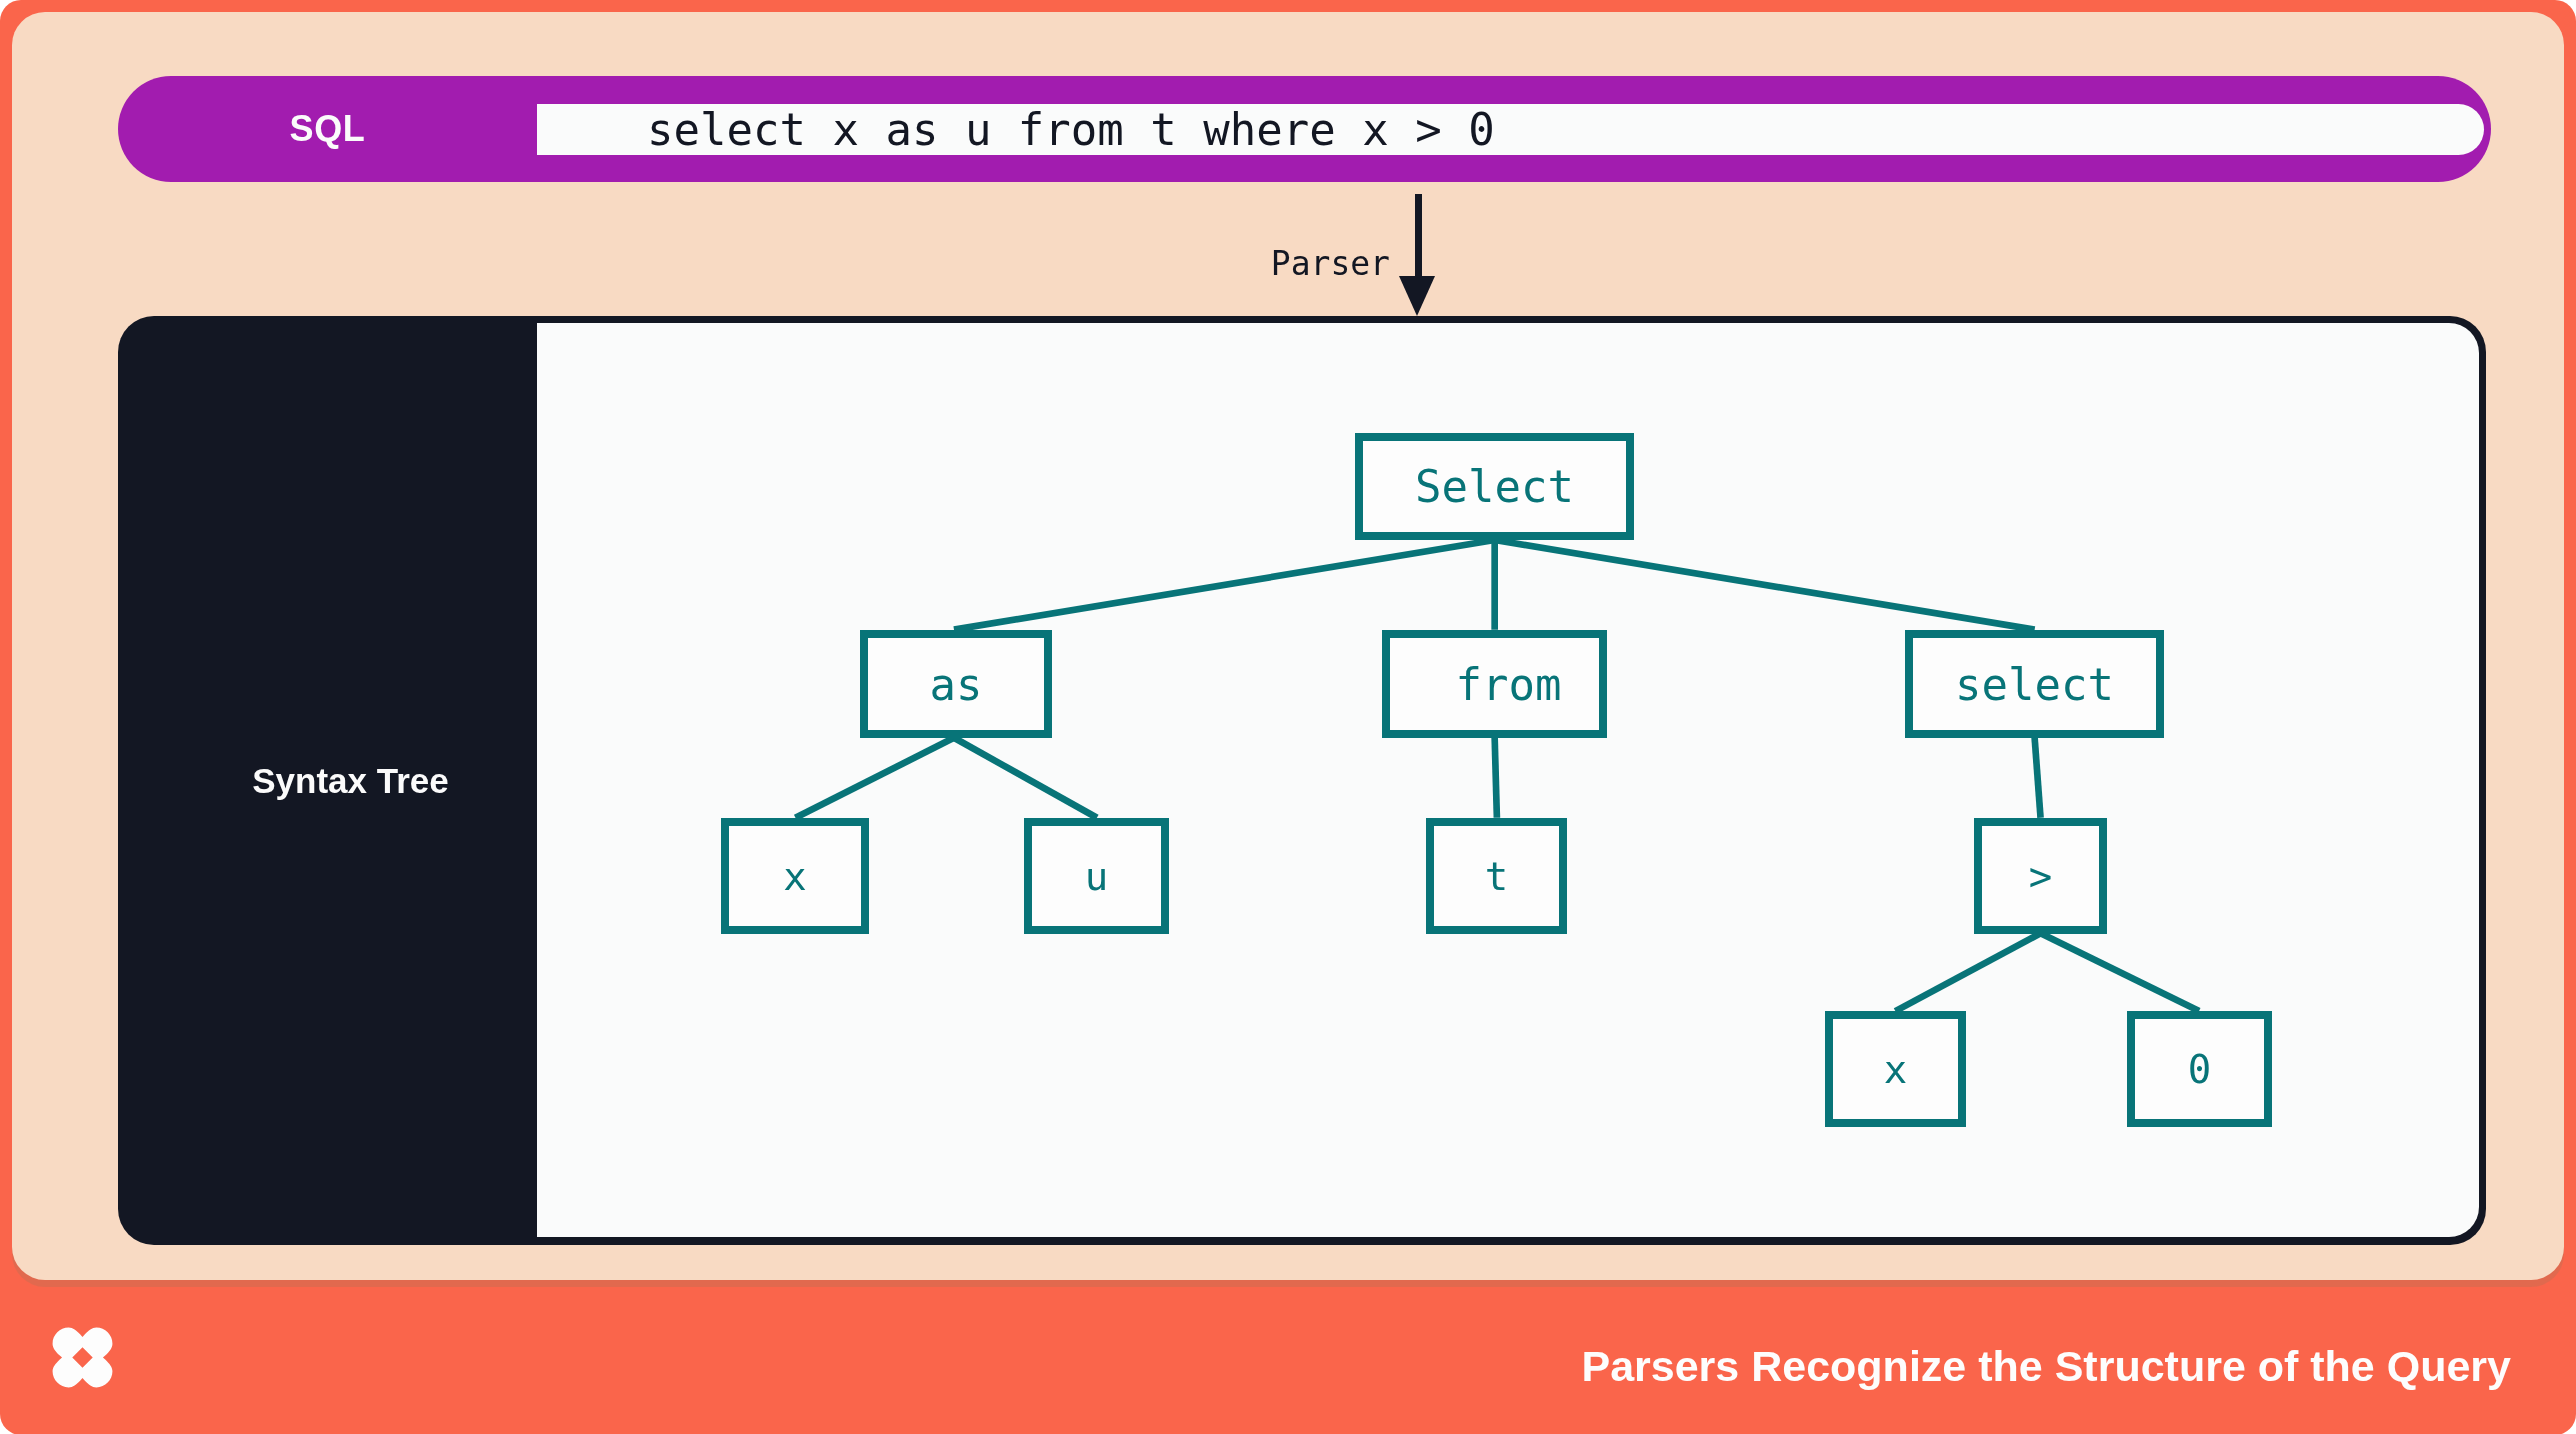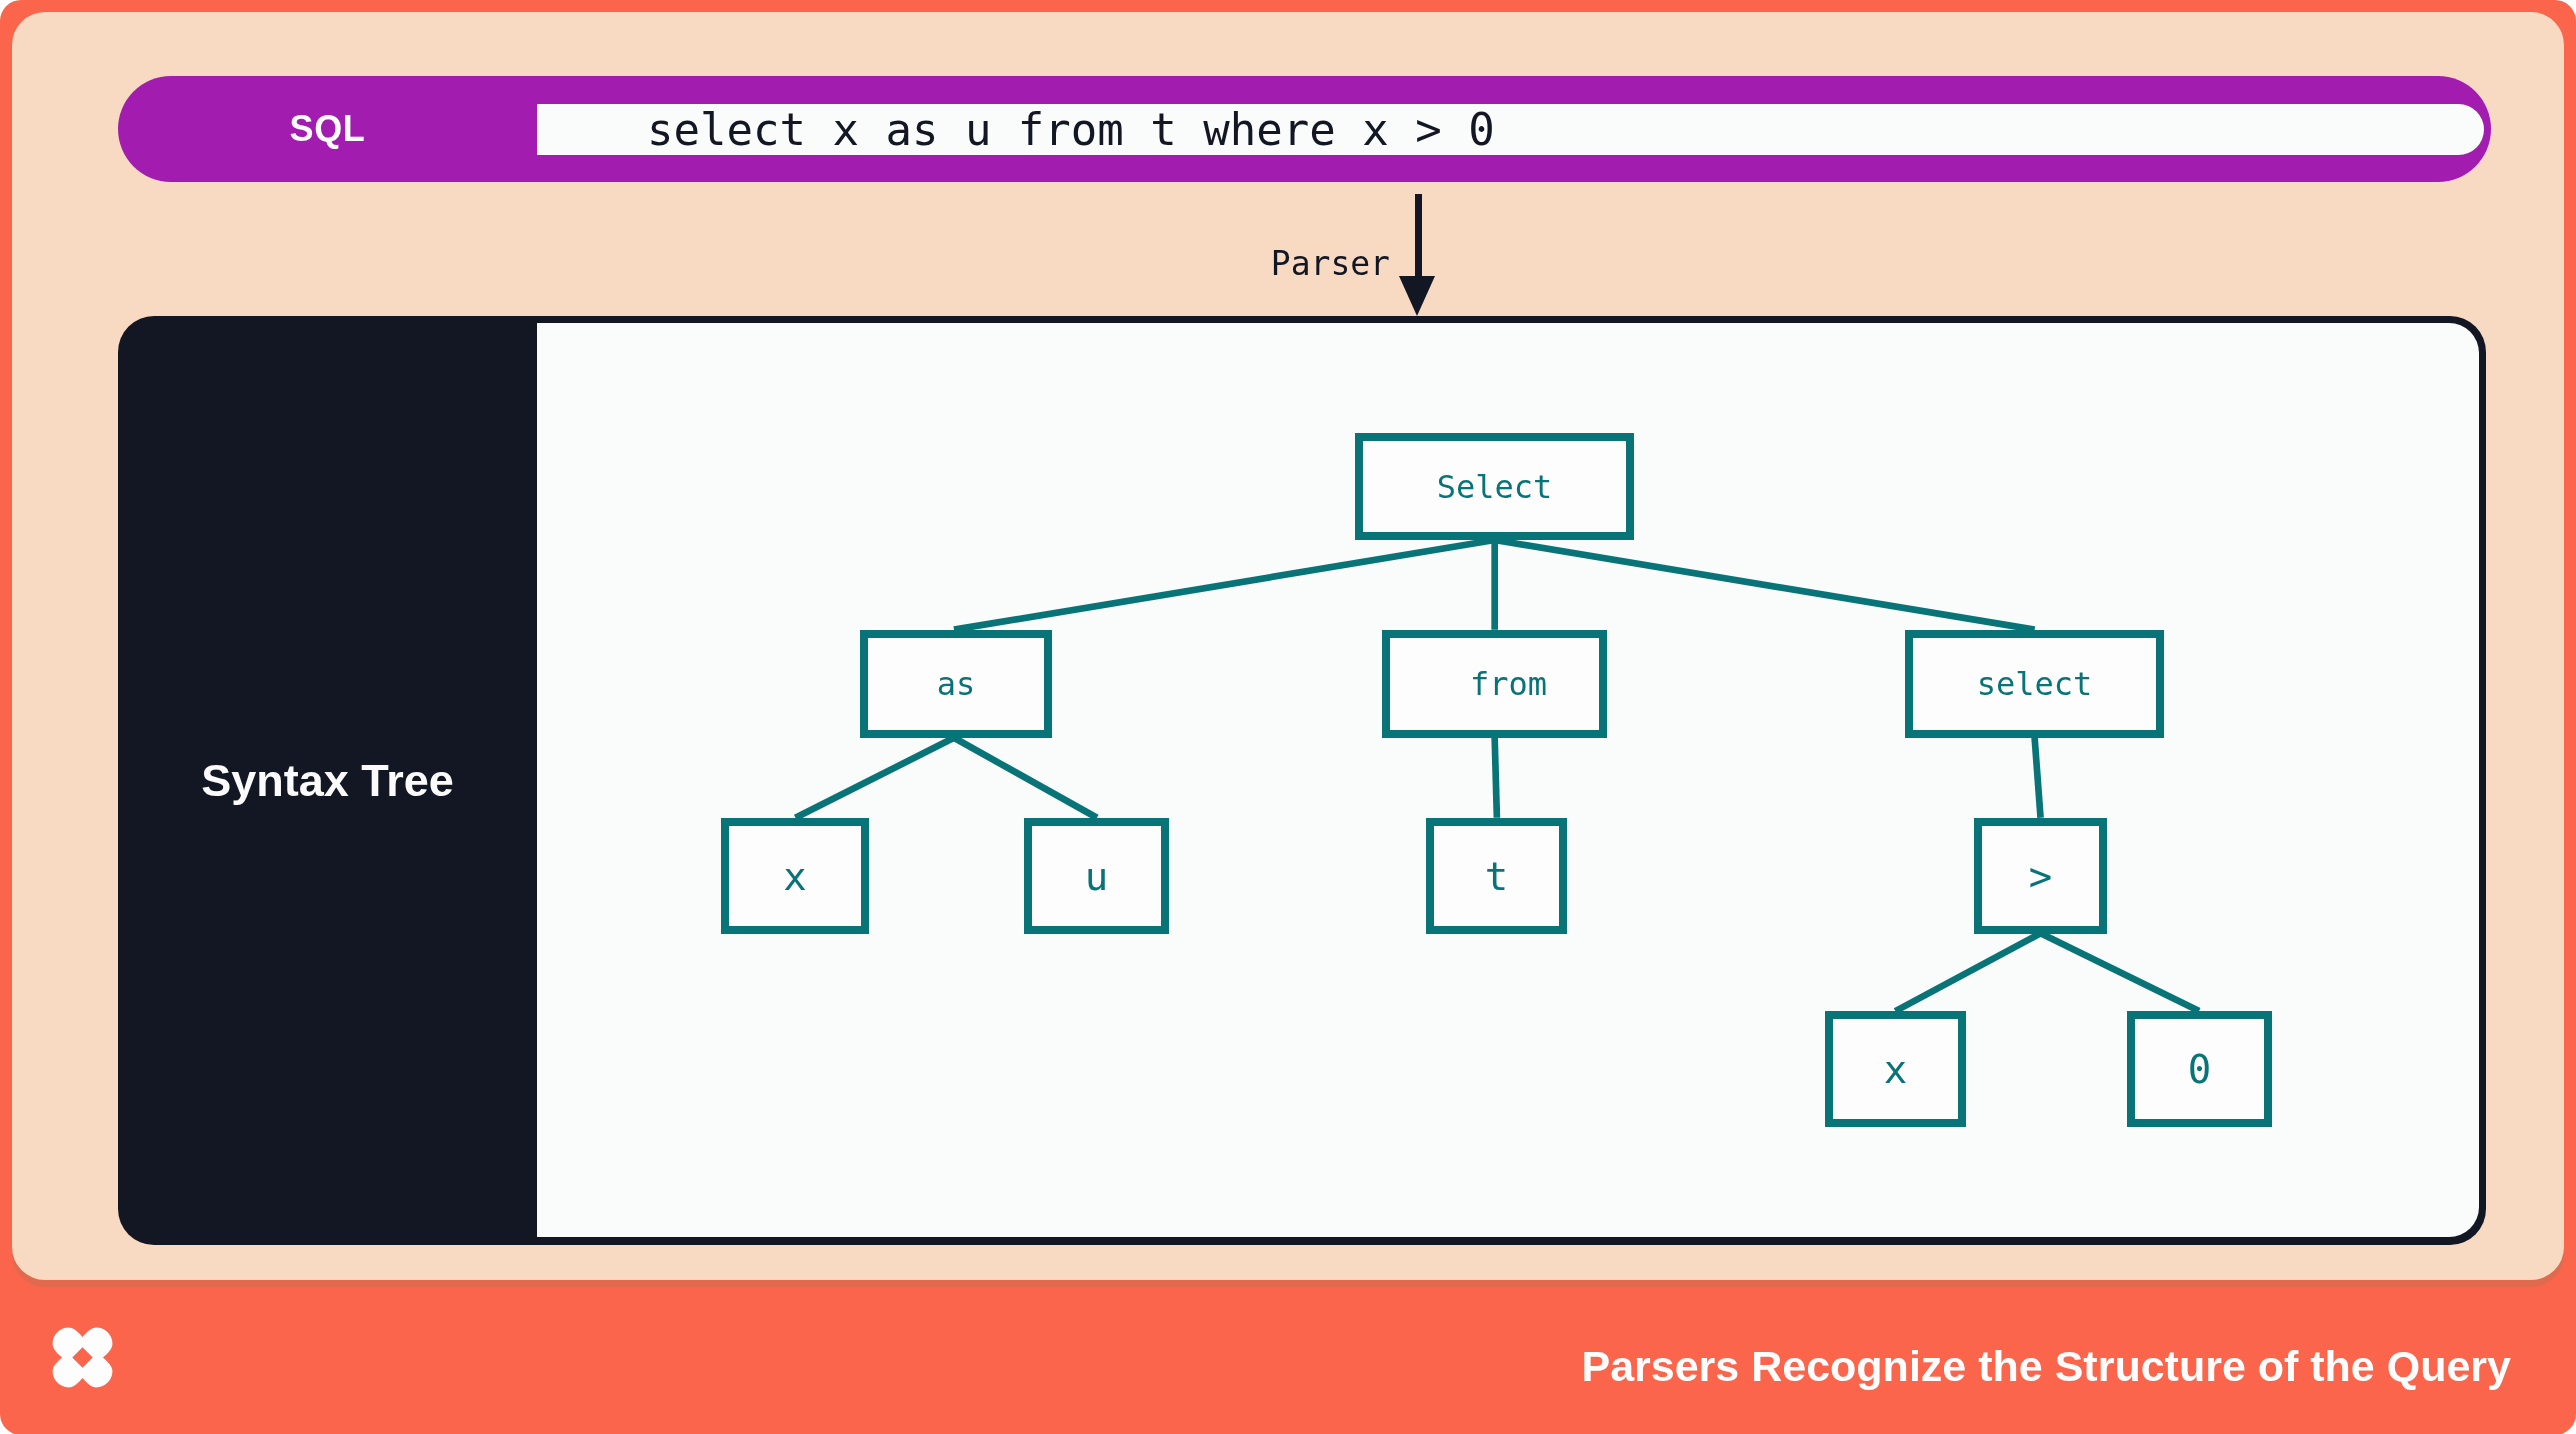--- a/index.html
+++ b/index.html
@@ -30,30 +30,30 @@
               border-left:18.5px solid transparent;border-right:18.5px solid transparent;
               border-top:40px solid #131723;}
   .parser-label{left:1082px;top:224px;width:296px;text-align:right;
               font-family:"DejaVu Sans Mono",monospace;font-size:33px;color:#131723;margin-top:8px;}
 
   
   .tree-box{left:106px;top:304px;width:2368px;height:929px;background:#131723;
             border-radius:36px;}
   .tree-side-label{left:0;top:0;width:419px;height:100%;display:flex;
             align-items:center;justify-content:center;color:#fbfbfb;
-            font-size:45px;font-weight:700;}
+            font-size:35px;font-weight:700;padding-left:23px;}
   .tree-canvas{left:419px;top:7.4px;width:1942px;height:914px;background:#fafbfb;
             border-radius:0 30px 30px 0;overflow:hidden;}
 
   .edges{left:0;top:0;width:1942px;height:914px;}
 
   .node{position:absolute;background:#fdfdfd;border:8.2px solid #087478;
         display:flex;align-items:center;justify-content:center;
         font-family:"DejaVu Sans Mono",monospace;color:#087478;
-        box-sizing:border-box;font-size:32px;}
+        box-sizing:border-box;font-size:44px;}
   .node.leaf{font-size:39px;}
 
   
   .footer-title{right:65px;top:1340px;font-size:43px;font-weight:700;color:#fdfdfd;
         text-align:center;line-height:53px;}
   .logo{left:46px;top:1321px;width:73px;height:73px;}
 </style>
 </head>
 <body>
 

